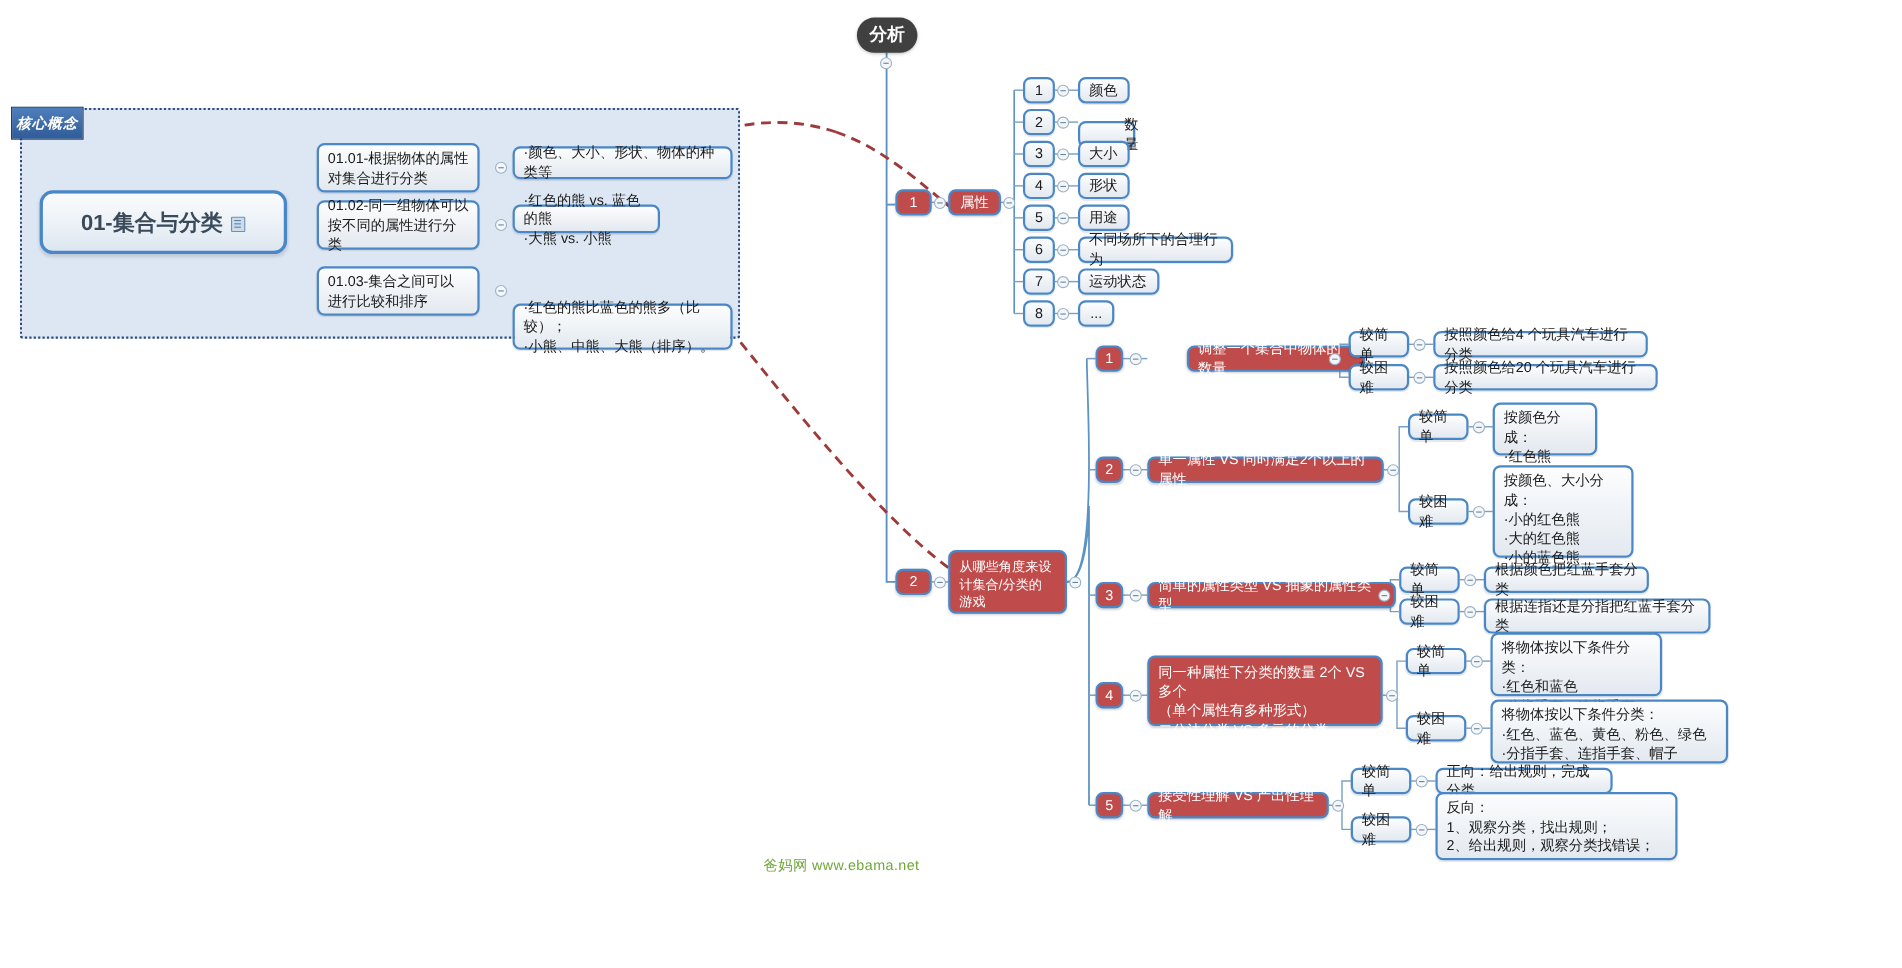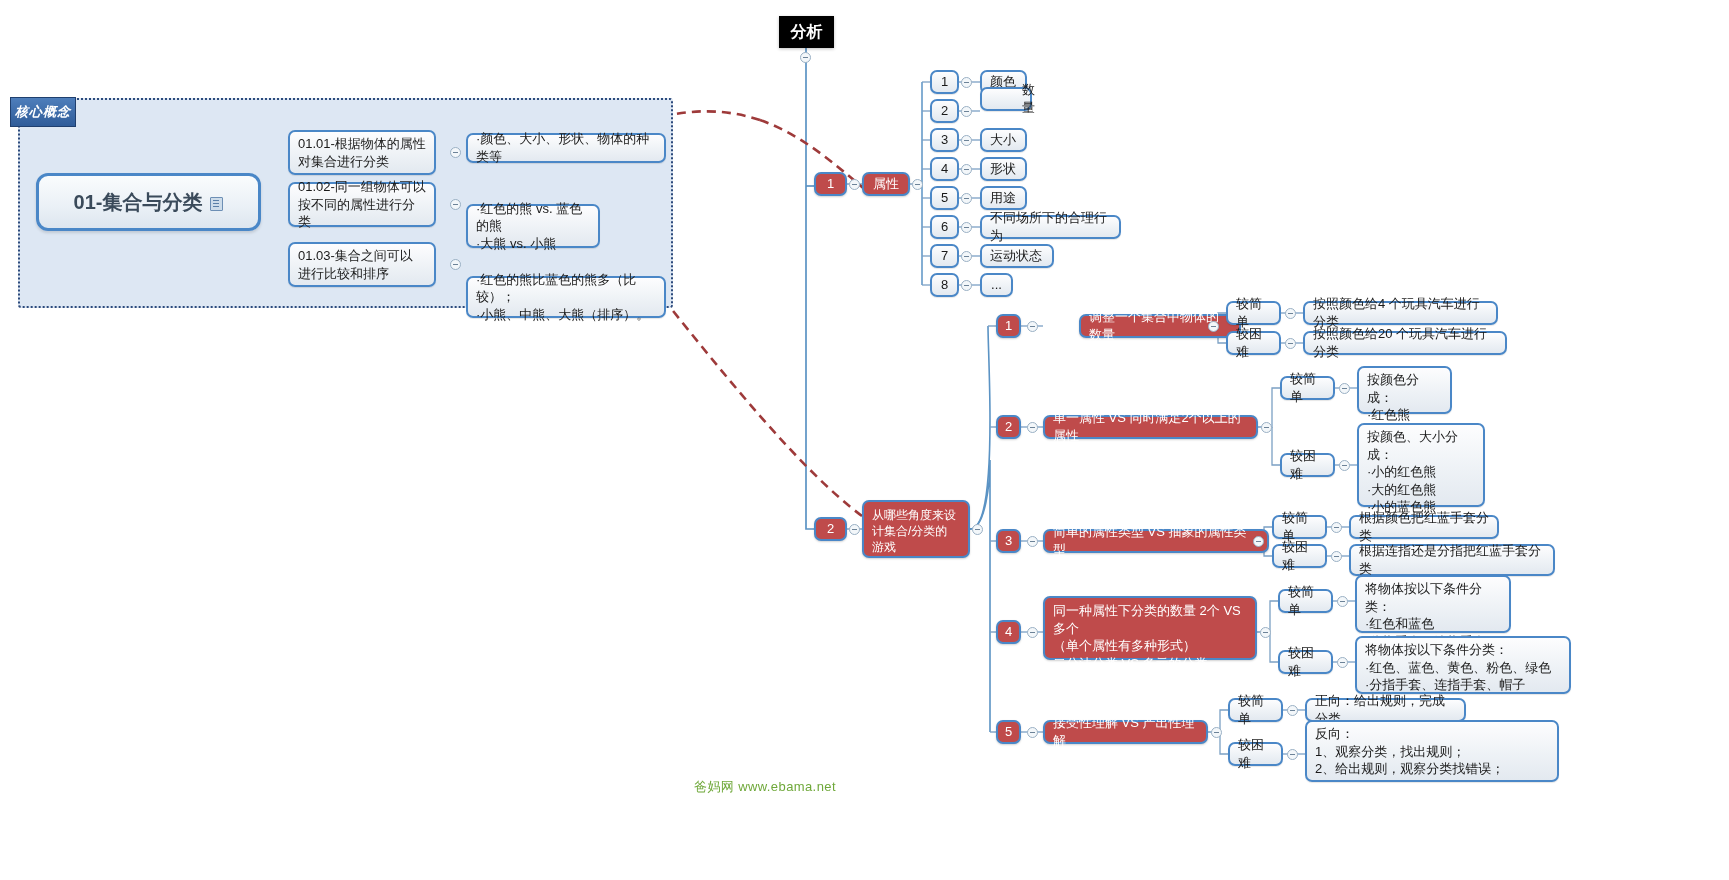--- a/index.html
+++ b/index.html
@@ -38,21 +38,21 @@
   
   .red{
     border:2px solid #4a87c7;
     background:#bf4b4b;
     color:#ffffff;
     padding:3px 8px;
     box-shadow:0 1px 2px rgba(0,0,0,.18);
   }
   .red.num{justify-content:center;padding:3px 0;color:#ffffff;}
   .red.title{
-    background:#000000;border:none;border-radius:0;
+    background:#404040;border:none;border-radius:16px;
     justify-content:center;font-weight:bold;
     box-shadow:0 1px 3px rgba(0,0,0,.25);
   }
 
   
   #core-panel{
     position:absolute;left:18px;top:98px;width:655px;height:210px;
     box-sizing:border-box;
     border:2px dotted #2c4a7c;
     background:#dde7f3;
@@ -213,21 +213,21 @@
   <div class="handle" style="left:450px;top:147px;"></div>
   <div class="node blue fs13" style="left:466px;top:133px;width:200px;height:30px;">
     <span>·颜色、大小、形状、物体的种类等</span>
   </div>
 
   <div class="node blue fs13" style="left:288px;top:182px;width:148px;height:45px;">
     <span>01.02-同一组物体可以
 按不同的属性进行分类</span>
   </div>
   <div class="handle" style="left:450px;top:199px;"></div>
-  <div class="node blue fs13" style="left:466px;top:204px;width:134px;height:44px;">
+  <div class="node blue fs13" style="left:466px;top:186px;width:134px;height:26px;">
     <span>·红色的熊 vs. 蓝色的熊
 ·大熊 vs. 小熊</span>
   </div>
 
   <div class="node blue fs13" style="left:288px;top:242px;width:148px;height:45px;">
     <span>01.03-集合之间可以
 进行比较和排序</span>
   </div>
   <div class="handle" style="left:450px;top:259px;"></div>
   <div class="node blue fs13" style="left:466px;top:246px;width:200px;height:42px;margin-top:30px;">
@@ -248,21 +248,21 @@
     <span>属性</span>
   </div>
   <div class="handle" style="left:912px;top:179px;"></div>
 
   <div class="node blue num fs13" style="left:930px;top:70px;width:29px;height:24px;"><span>1</span></div>
   <div class="handle" style="left:961px;top:77px;"></div>
   <div class="node blue fs13" style="left:980px;top:70px;width:47px;height:24px;"><span>颜色</span></div>
 
   <div class="node blue num fs13" style="left:930px;top:99px;width:29px;height:24px;"><span>2</span></div>
   <div class="handle" style="left:961px;top:106px;"></div>
-  <div class="node blue fs13" style="left:980px;top:87px;width:33px;height:24px;padding-left:40px;"><span>数量</span></div>
+  <div class="node blue fs13" style="left:980px;top:110px;width:33px;height:24px;padding-left:40px;"><span>数量</span></div>
 
   <div class="node blue num fs13" style="left:930px;top:128px;width:29px;height:24px;"><span>3</span></div>
   <div class="handle" style="left:961px;top:135px;"></div>
   <div class="node blue fs13" style="left:980px;top:128px;width:47px;height:24px;"><span>大小</span></div>
 
   <div class="node blue num fs13" style="left:930px;top:157px;width:29px;height:24px;"><span>4</span></div>
   <div class="handle" style="left:961px;top:164px;"></div>
   <div class="node blue fs13" style="left:980px;top:157px;width:47px;height:24px;"><span>形状</span></div>
 
   <div class="node blue num fs13" style="left:930px;top:186px;width:29px;height:24px;"><span>5</span></div>
@@ -360,19 +360,19 @@
   <div class="handle" style="left:1027px;top:727px;"></div>
   <div class="node red fs13" style="left:1043px;top:720px;width:165px;height:24px;justify-content:center;"><span>接受性理解 VS 产出性理解</span></div>
   <div class="handle" style="left:1211px;top:727px;"></div>
 
   <div class="node blue fs13" style="left:1228px;top:698px;width:55px;height:24px;justify-content:center;"><span>较简单</span></div>
   <div class="handle" style="left:1287px;top:705px;"></div>
   <div class="node blue fs13" style="left:1305px;top:698px;width:161px;height:24px;"><span>正向：给出规则，完成分类</span></div>
 
   <div class="node blue fs13" style="left:1228px;top:742px;width:55px;height:24px;justify-content:center;"><span>较困难</span></div>
   <div class="handle" style="left:1287px;top:749px;"></div>
-  <div class="node blue fs13" style="left:1305px;top:720px;width:254px;height:62px;align-items:flex-start;padding-top:3px;"><span>反向：
+  <div class="node blue fs13" style="left:1305px;top:720px;width:220px;height:62px;align-items:flex-start;padding-top:3px;"><span>反向：
 1、观察分类，找出规则；
 2、给出规则，观察分类找错误；</span></div>
 
   <div id="watermark">爸妈网 www.ebama.net</div>
 
 </div>
 
 </body></html>

